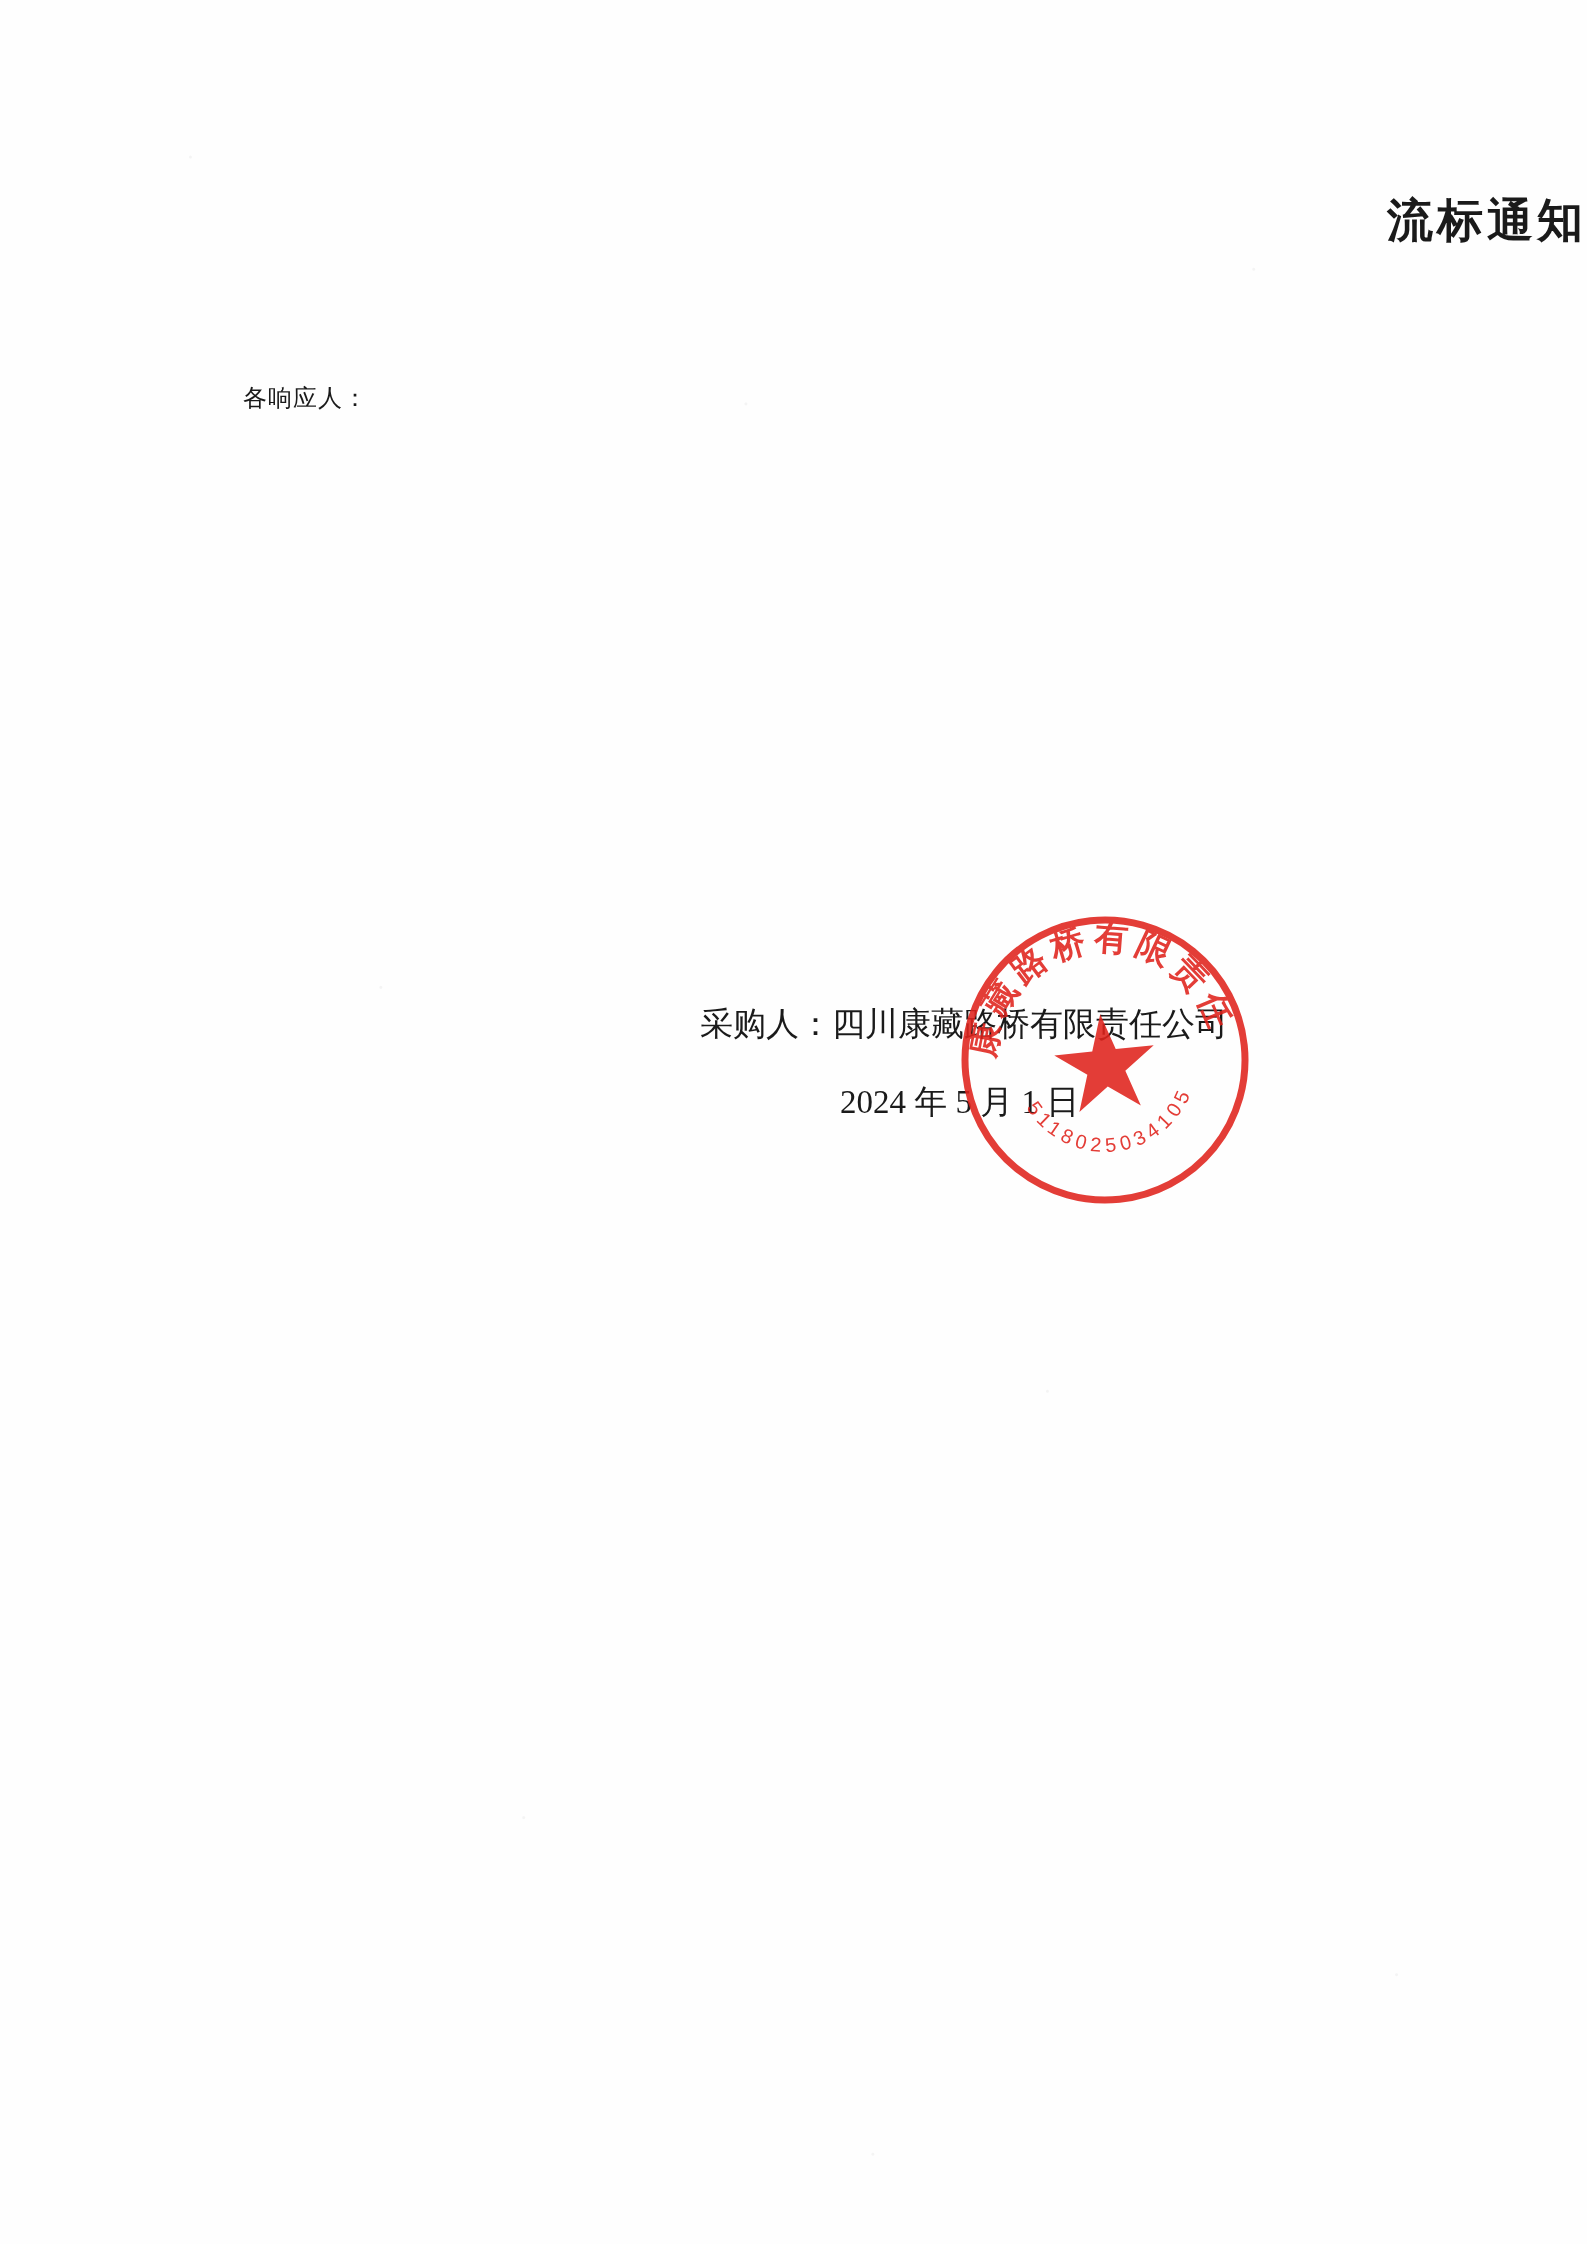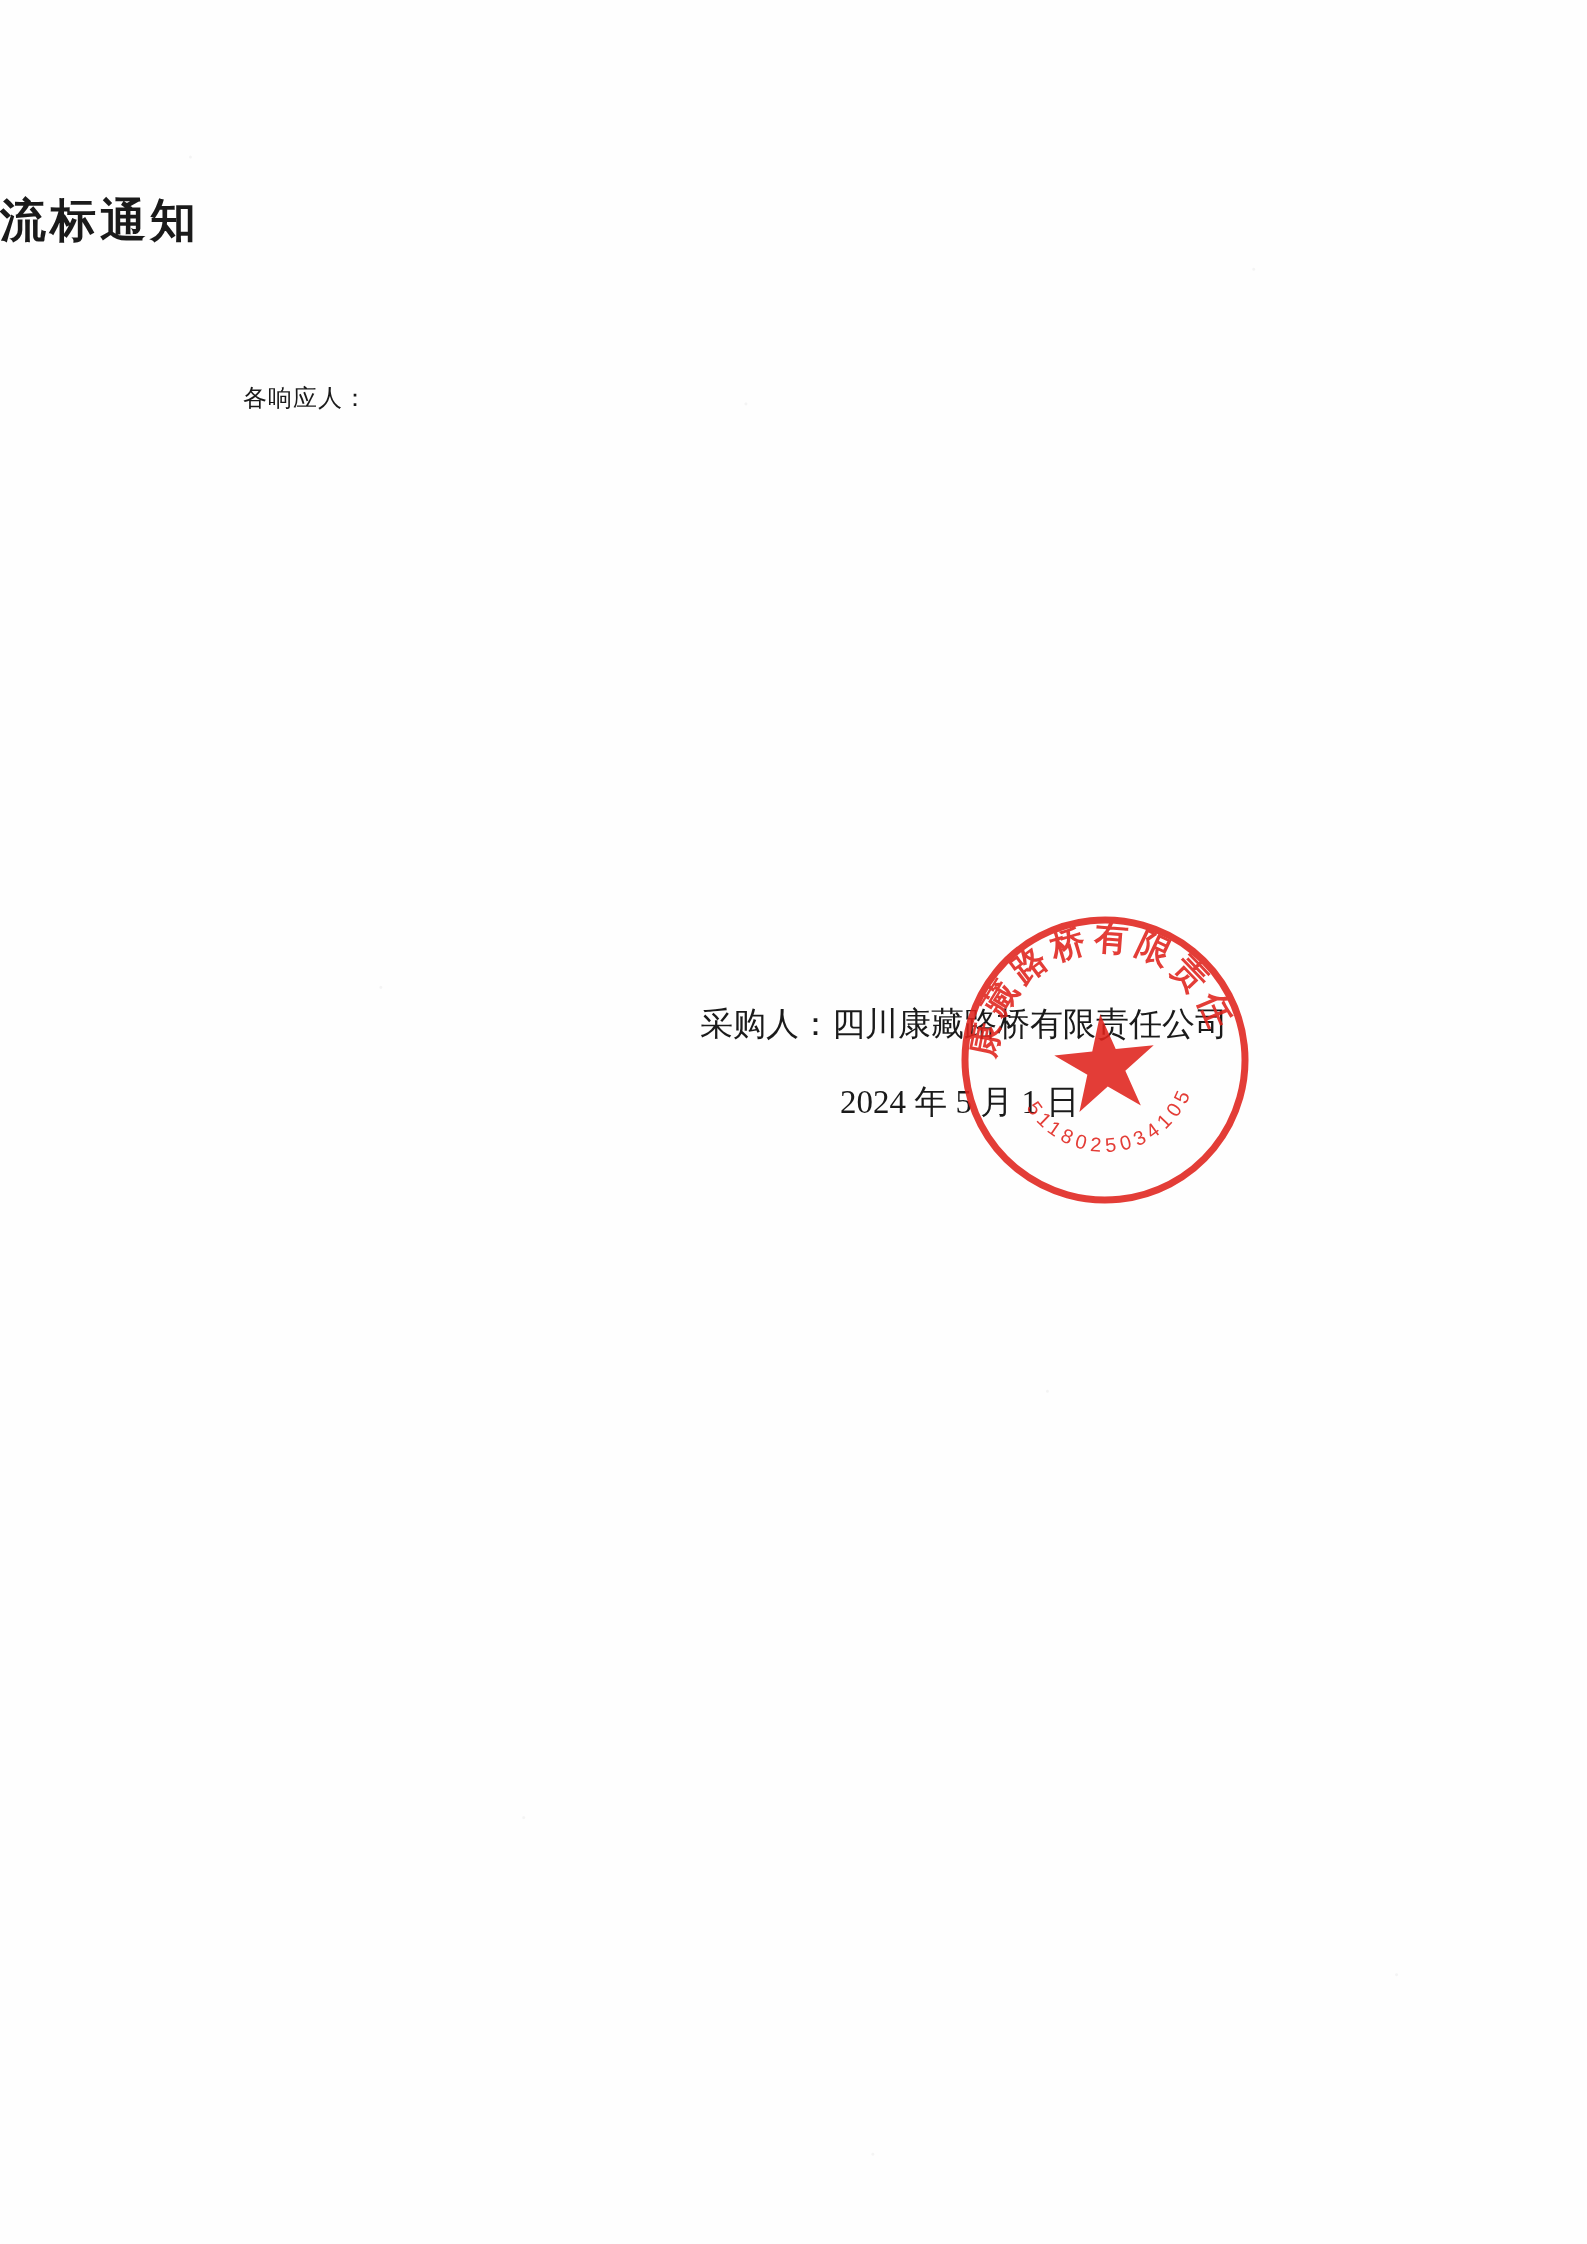--- a/index.html
+++ b/index.html
@@ -37,21 +37,21 @@
       radial-gradient(circle at 33% 81%, #000 0 1px, transparent 2px),
       radial-gradient(circle at 88% 88%, #000 0 1px, transparent 2px),
       radial-gradient(circle at 55% 96%, #000 0 1px, transparent 2px);
   }
 
   .doc-title {
     position: absolute;
     top: 190px;
     left: 0;
     width: 100%;
-    text-align: left;
+    text-align: right;
     font-size: 46px;
     font-weight: bold;
     letter-spacing: 4px;
     font-family: "DejaVu Serif", "Liberation Serif", serif;
   }
 
   .salutation {
     position: absolute;
     top: 382px;
     left: 243px;

